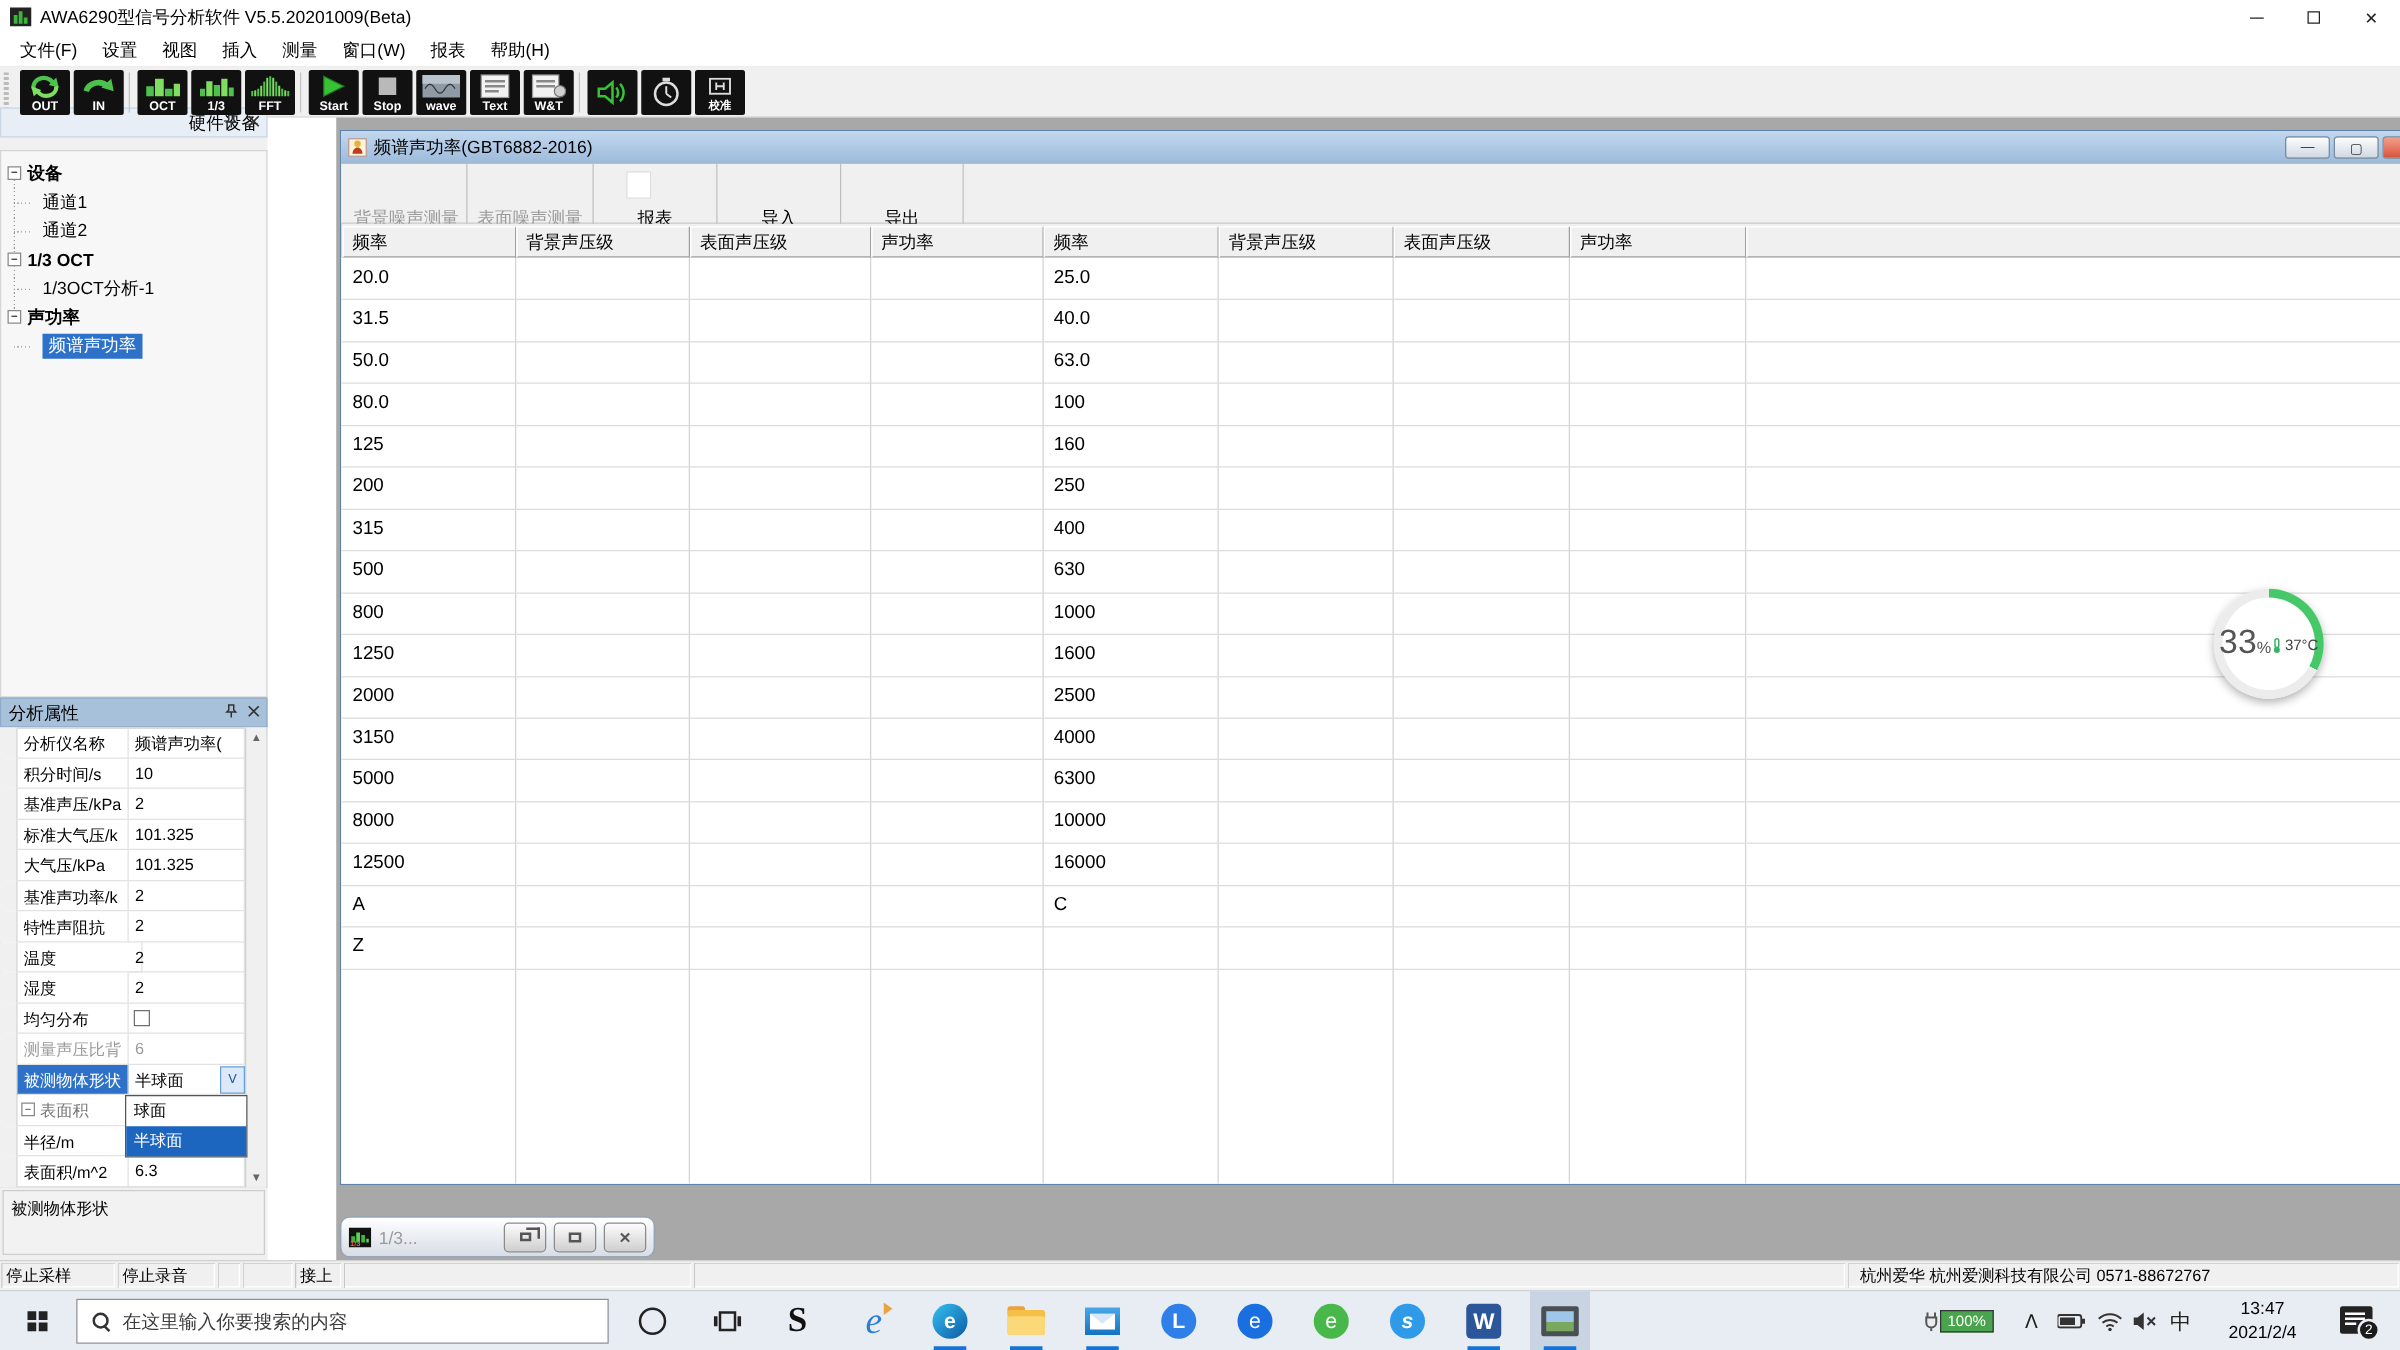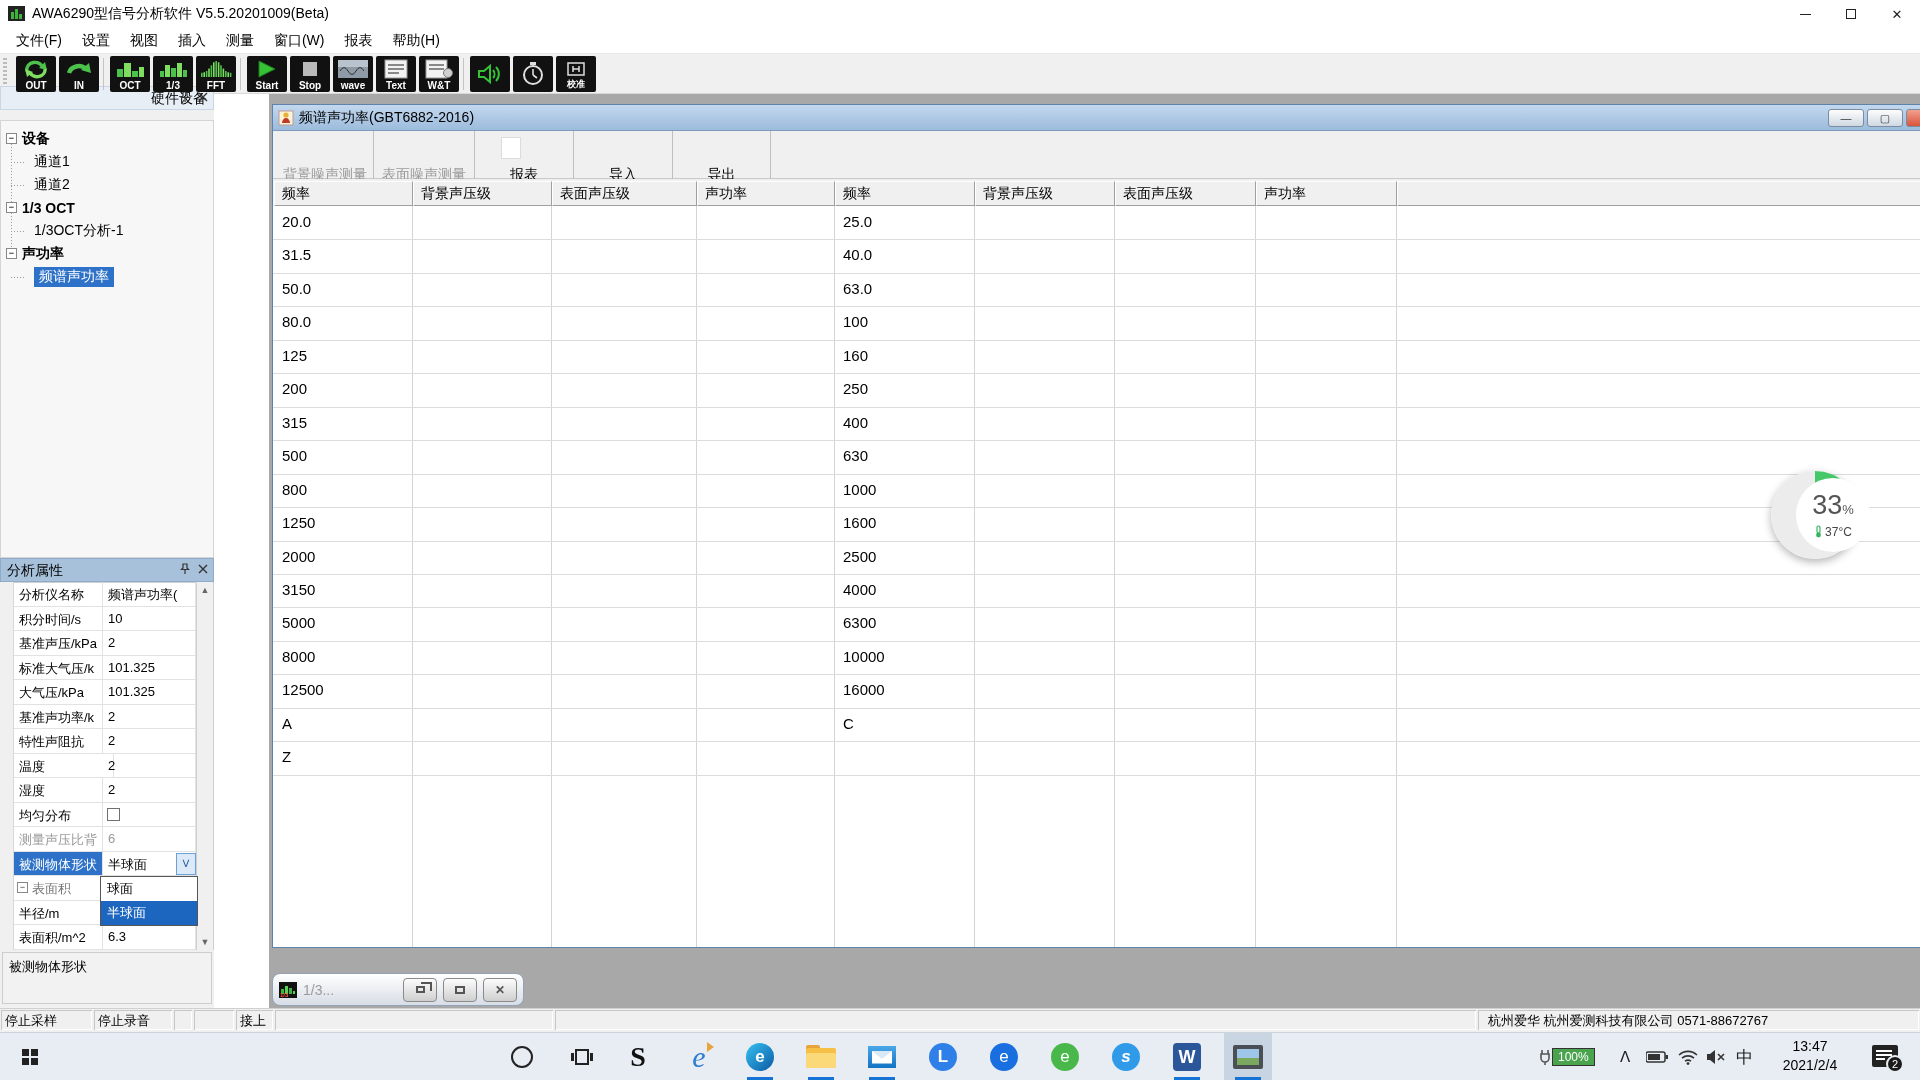--- a/index.html
+++ b/index.html
@@ -71,22 +71,22 @@
   
   .thead-cell { position:absolute; top:76px; height:25px; background:#f0f0f0; font-size:14px; padding:3px 0 0 7px;
                 border-right:1px solid #9f9f9f; border-bottom:1px solid #9f9f9f; border-top:1px solid #fff; border-left:1px solid #fff; }
   .tbody { position:absolute; left:0; top:101px; width:1677px; height:741px; background:#fff; overflow:hidden; }
   .colsep { position:absolute; top:0; width:1px; height:741px; background:#d4d4d4; }
   .rowline { position:absolute; left:0; width:1677px; height:1px; background:#dcdcdc; }
   .tcell { position:absolute; font-size:15px; padding:7px 0 0 8px; height:33px; overflow:hidden; white-space:nowrap; }
   
   .gauge { position:absolute; left:1771px; top:471px; width:88px; height:88px; border-radius:50%;
            background:conic-gradient(#46c868 0 33%, #ececec 33% 100%); box-shadow:0 3px 8px rgba(0,0,0,.3); z-index:9; }
-  .gauge .inner { position:absolute; left:25px; top:7px; width:74px; height:74px; border-radius:50%; background:#fff;
-                  display:flex; flex-direction:column; align-items:center; justify-content:center; }
+  .gauge .inner { position:absolute; left:7px; top:7px; width:74px; height:74px; border-radius:50%; background:#fff;
+                  display:flex; align-items:center; justify-content:center; }
   .gauge .pct { font-size:27px; color:#555; line-height:26px; }
   .gauge .pct small { font-size:13px; }
   .gauge .temp { font-size:12px; color:#444; margin-top:2px; display:flex; align-items:center; gap:2px; }
   
   .minichild { position:absolute; left:3px; top:879px; width:252px; height:33px; border:1px solid #93a3b5; border-radius:8px;
                background:linear-gradient(#ffffff,#d7dde6); display:flex; align-items:center; padding:0 6px; gap:6px; }
   .minichild .mlabel { color:#9a9a9a; font-size:14px; }
   .mbtn { width:34px; height:24px; border:1px solid #8a8a8a; border-radius:4px; background:linear-gradient(#fcfcfc,#cfcfcf);
           display:flex; align-items:center; justify-content:center; color:#555; font-size:12px; font-weight:bold; }
   .mbtn .sq { width:10px; height:8px; border:2px solid #555; }
@@ -527,20 +527,24 @@
 
   <div class="taskbar">
     <div class="startbtn">
         <span class="winlogo">
           <i></i>
           <i></i>
           <i></i>
           <i></i>
         </span>
       </div>
+    <div class="searchbox">
+      <span class="mag"></span>
+      <span class="search-text">在这里输入你要搜索的内容</span>
+    </div>
     <div class="tk-icon" style="left:498px;">
       <span style="width:22px;height:22px;border:2.5px solid #222;border-radius:50%;"></span>
     </div>
     <div class="tk-icon" style="left:558px;">
       <svg width="22" height="20" viewBox="0 0 22 20">
           <rect x="5" y="3" width="12" height="14" fill="none" stroke="#222" stroke-width="2"></rect>
           <rect x="0" y="6" width="3" height="8" fill="#222"></rect>
           <rect x="19" y="6" width="3" height="8" fill="#222"></rect>
         </svg>
     </div>

